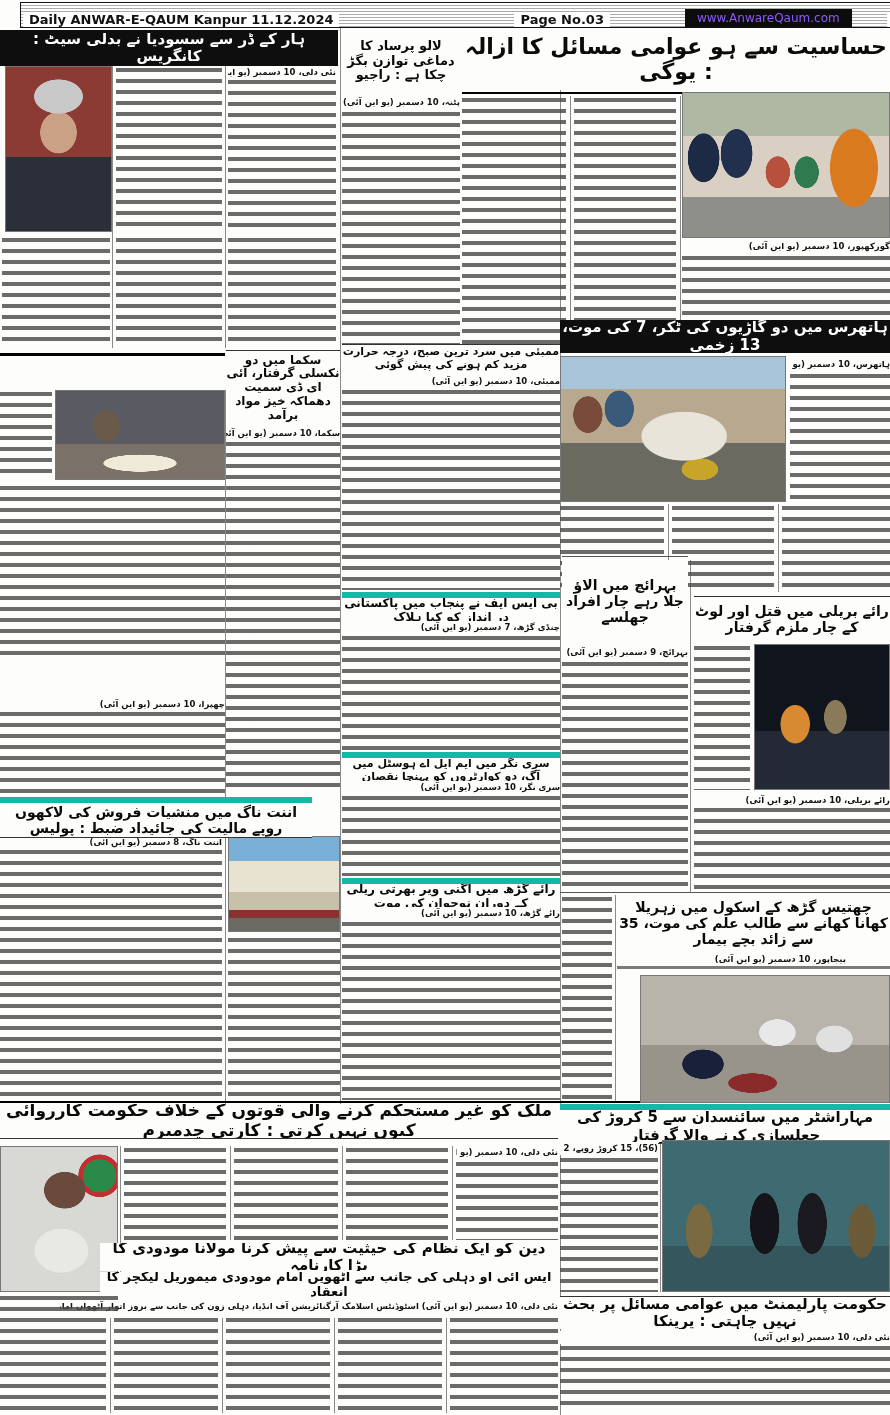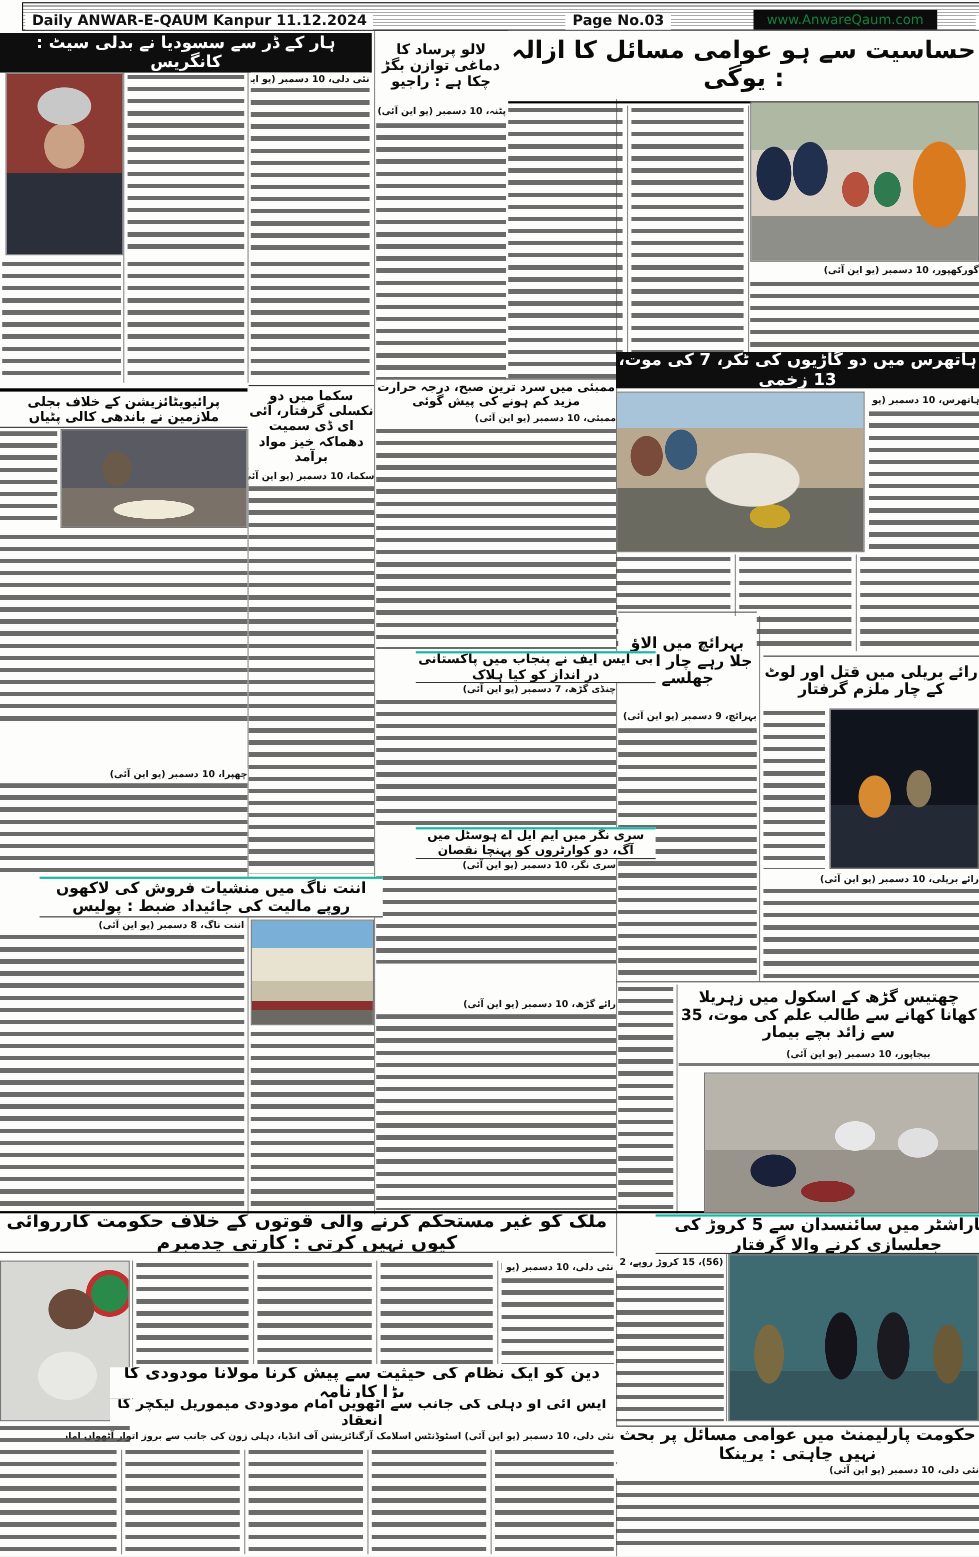--- a/index.html
+++ b/index.html
@@ -12,38 +12,38 @@
        display:flex;align-items:flex-end;}
   .hdr-item{background:#fff;padding:0 6px;font-size:13px;font-weight:bold;color:#111;white-space:nowrap;}
   
   .vr{background:#8a8a8a;width:1px;}
   .hr{background:#555;height:1px;}
   .hrb{background:#000;height:2px;}
   
   .hl{direction:rtl;display:flex;align-items:center;justify-content:center;text-align:center;
       font-weight:bold;color:#0a0a0a;overflow:hidden;line-height:1.15;background:#fdfdfb;letter-spacing:-1px;}
   .bar{background:#0e0e0e;color:#fff;}
-  .ruled{border-top:2px solid #14b8a6;border-bottom:1px solid #333;margin-left:36px;}
+  .ruled{border-top:6px solid #14b8a6;border-bottom:1px solid #333;}
   
   .tx{background:repeating-linear-gradient(180deg,#4b4b4b 0 4px,rgba(0,0,0,0) 4px 11px);opacity:.82;}
   .txf{background:repeating-linear-gradient(180deg,#5a5a5a 0 3px,rgba(0,0,0,0) 3px 9px);opacity:.8;}
   .dl{direction:rtl;text-align:right;font-size:8.5px;font-weight:bold;color:#111;
       white-space:nowrap;overflow:hidden;line-height:13px;background:#fdfdfb;}
   
   .ph{border:1px solid #777;box-sizing:border-box;}
 </style>
 </head>
 <body>
 
 <div id="page">
 
   <div id="hdr" class="abs">
     <div class="hdr-item" style="margin-left:2px">Daily ANWAR-E-QAUM Kanpur  11.12.2024</div>
     <div class="hdr-item" style="margin-left:175px">Page No.03</div>
-    <div class="hdr-item" style="margin-left:75px;background:#0c0c0c;color:#15803d;font-weight:normal;font-size:12px;padding:2px 12px">www.AnwareQaum.com</div>
+    <div class="hdr-item" style="margin-left:75px;background:#0c0c0c;color:#8b5cf6;font-weight:normal;font-size:12px;padding:2px 12px">www.AnwareQaum.com</div>
     <div class="hdr-item" style="margin-left:35px;direction:rtl;font-size:11px">روزنامہ انــوار قــوم کانپور</div>
   </div>
 
   <div class="abs vr" style="left:340px;top:28px;height:1076px"></div>
   <div class="abs vr" style="left:560px;top:28px;height:1387px"></div>
   <div class="abs vr" style="left:225px;top:66px;height:282px"></div>
   <div class="abs vr" style="left:112px;top:66px;height:282px"></div>
   <div class="abs vr" style="left:225px;top:390px;height:714px"></div>
   <div class="abs vr" style="left:570px;top:96px;height:250px"></div>
   <div class="abs vr" style="left:680px;top:96px;height:250px"></div>
@@ -139,21 +139,20 @@
          radial-gradient(24px 50px at 45% 55%,#14141a 0 60%,transparent 62%),
          radial-gradient(24px 50px at 66% 55%,#1a1a20 0 60%,transparent 62%),
          radial-gradient(22px 44px at 88% 60%,#6a5a38 0 60%,transparent 62%),
          linear-gradient(180deg,#3e6a72 0 70%,#35565c 70% 100%);"></div>
 
   <div class="abs hl" style="left:560px;top:1296px;width:330px;height:32px;font-size:15px;border-top:1px solid #333">حکومت پارلیمنٹ میں عوامی مسائل پر بحث نہیں چاہتی : پرینکا</div>
   <div class="abs dl" style="left:560px;top:1331px;width:330px">نئی دلی، 10 دسمبر (یو این آئی)</div>
   <div class="abs tx" style="left:560px;top:1346px;width:330px;height:64px"></div>
 
   <div class="abs hrb" style="left:0;top:353px;width:225px;height:3px"></div>
-  <div class="abs hl" style="left:0;top:358px;width:225px;height:30px;font-size:12px;border-bottom:1px solid #333">پرائیویٹائزیشن کے خلاف بجلی ملازمین نے باندھی کالی پٹیاں</div>
   <div class="abs ph" style="left:55px;top:390px;width:170px;height:90px;background:
          radial-gradient(22px 26px at 30% 40%,#6a5a4a 0 60%,transparent 62%),
          radial-gradient(60px 14px at 50% 82%,#f0ead8 0 60%,transparent 62%),
          linear-gradient(180deg,#5a5a62 0 60%,#7a7268 60% 100%);"></div>
   <div class="abs tx" style="left:0;top:392px;width:52px;height:88px"></div>
   <div class="abs tx" style="left:0;top:486px;width:225px;height:174px"></div>
 
   <div class="abs dl" style="left:60px;top:698px;width:165px">چھپرا، 10 دسمبر (یو این آئی)</div>
   <div class="abs tx" style="left:0;top:712px;width:225px;height:82px"></div>
 
@@ -173,20 +172,21 @@
   <div class="abs tx" style="left:342px;top:390px;width:218px;height:200px"></div>
 
   <div class="abs hl ruled" style="left:342px;top:592px;width:218px;height:26px;font-size:12px">بی ایس ایف نے پنجاب میں پاکستانی در انداز کو کیا ہلاک</div>
   <div class="abs dl" style="left:342px;top:621px;width:218px">چنڈی گڑھ، 7 دسمبر (یو این آئی)</div>
   <div class="abs tx" style="left:342px;top:636px;width:218px;height:114px"></div>
 
   <div class="abs hl ruled" style="left:342px;top:752px;width:218px;height:26px;font-size:11px">سری نگر میں ایم ایل اے ہوسٹل میں آگ، دو کوارٹروں کو پہنچا نقصان</div>
   <div class="abs dl" style="left:342px;top:781px;width:218px">سری نگر، 10 دسمبر (یو این آئی)</div>
   <div class="abs tx" style="left:342px;top:796px;width:218px;height:80px"></div>
 
+  <div class="abs hl ruled" style="left:342px;top:878px;width:218px;height:26px;font-size:12px">رائے گڑھ میں اگنی ویر بھرتی ریلی کے دوران نوجوان کی موت</div>
   <div class="abs dl" style="left:342px;top:907px;width:218px">رائے گڑھ، 10 دسمبر (یو این آئی)</div>
   <div class="abs tx" style="left:342px;top:922px;width:218px;height:178px"></div>
 
   <div class="abs hl" style="left:0;top:1104px;width:558px;height:34px;font-size:17px;border-bottom:1px solid #333">ملک کو غیر مستحکم کرنے والی قوتوں کے خلاف حکومت کارروائی کیوں نہیں کرتی : کارتی چدمبرم</div>
   <div class="abs ph" style="left:0;top:1146px;width:118px;height:146px;background:
          radial-gradient(34px 30px at 55% 30%,#6a4a3a 0 60%,transparent 62%),
          radial-gradient(44px 36px at 52% 72%,#e8e8e4 0 60%,transparent 62%),
          radial-gradient(30px 30px at 85% 20%,#2a8a4a 0 55%,#c03030 56% 70%,transparent 72%),
          linear-gradient(180deg,#d8d8d4 0 100%);"></div>
   <div class="abs dl" style="left:456px;top:1146px;width:102px">نئی دلی، 10 دسمبر (یو این آئی)</div>

